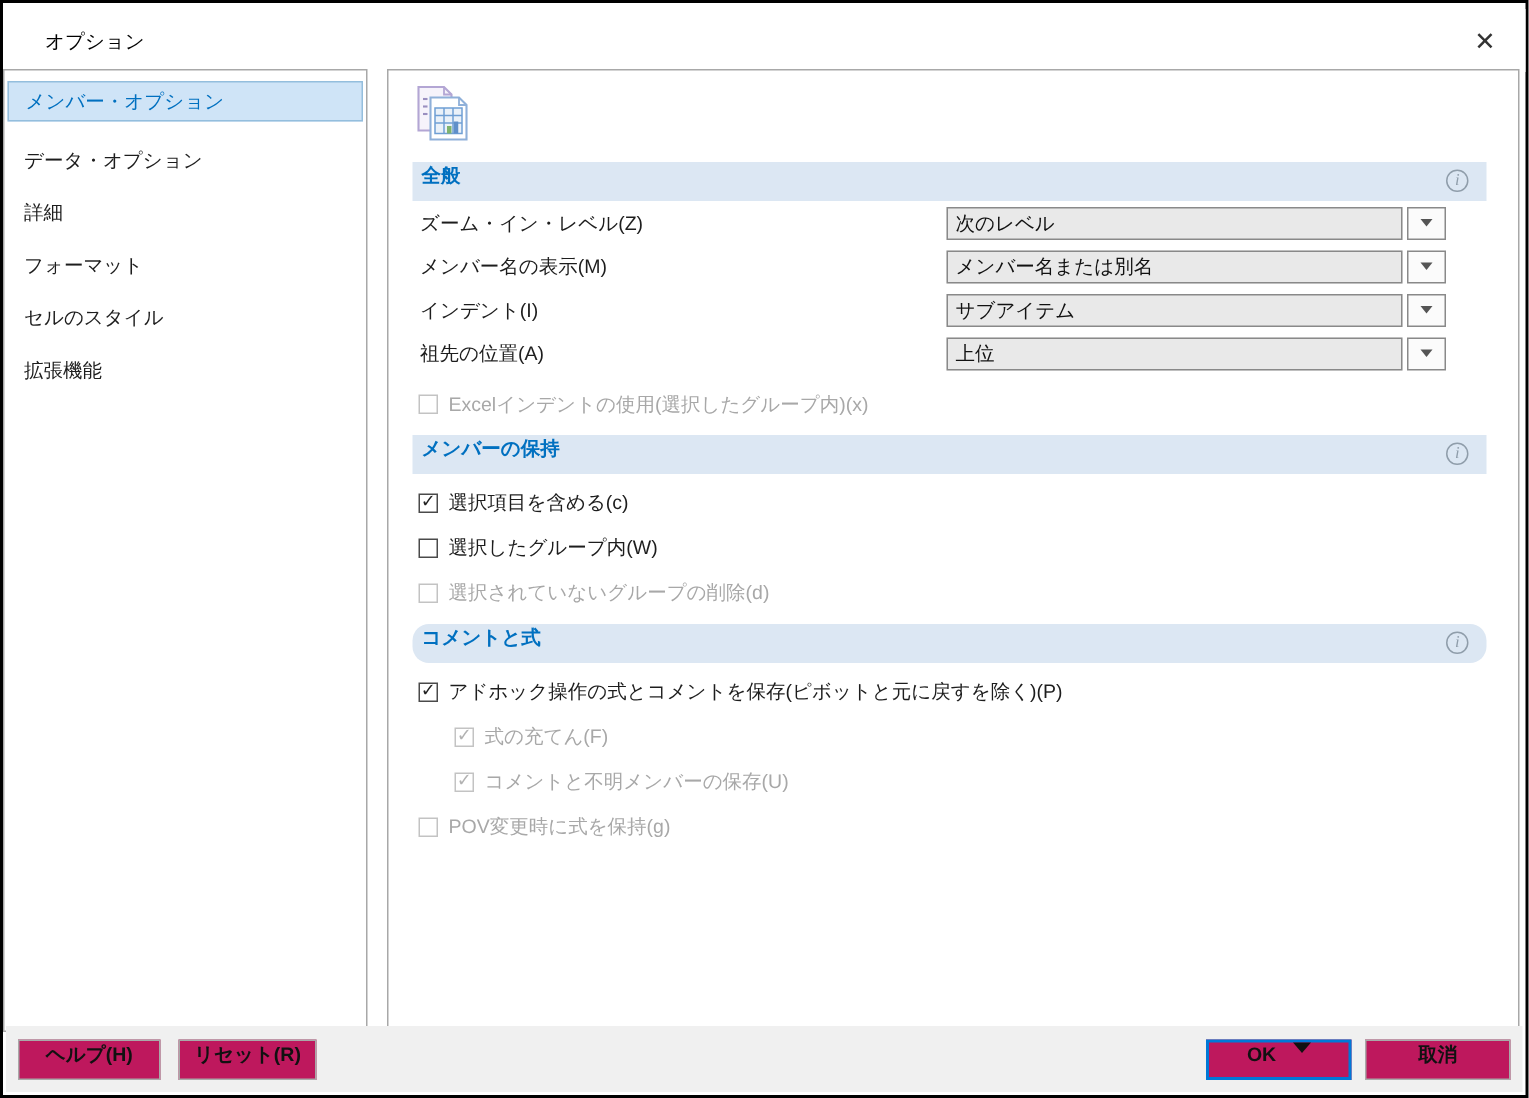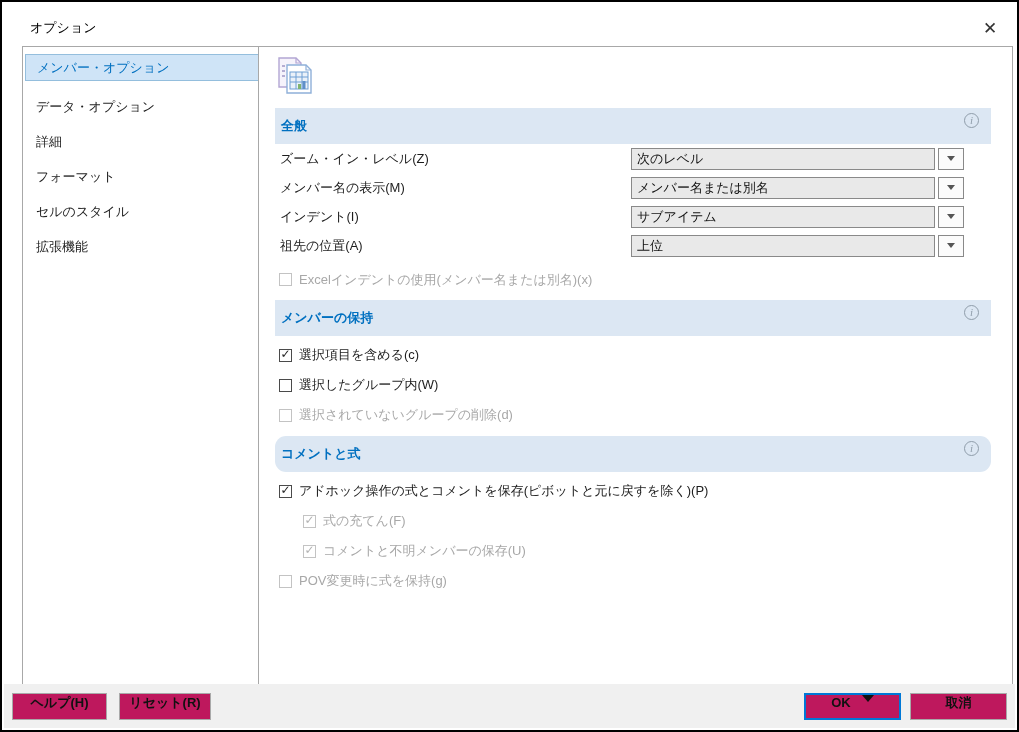--- a/index.html
+++ b/index.html
@@ -17,21 +17,21 @@
   .titlebar { position:absolute; top:4px; left:0; right:0; height:42px; background:#fff; }
   .title { position:absolute; left:28px; top:13px; font-size:13px; color:#000; }
   .close-btn {
     position:absolute; right:12px; top:8px; width:30px; height:28px;
     display:flex; align-items:center; justify-content:center;
     font-size:17px; color:#333; cursor:default;
   }
 
   
   .sidebar {
-    position:absolute; left:20px; top:44px; width:243px; height:642px;
+    position:absolute; left:0; top:44px; width:243px; height:642px;
     box-sizing:border-box; border:1px solid #a8a8a8; background:#fff; padding-top:7px;
   }
   .side-item {
     height:35px; display:flex; align-items:center;
     padding-left:11px; margin:0 2px; font-size:13px; color:#1d1d1d; cursor:default;
   }
   .side-item.selected {
     height:27px; margin:0 2px 8px 2px; box-sizing:border-box;
     background:#cfe4f7; border:1px solid #94bedd; color:#0070c0;
   }
@@ -39,22 +39,22 @@
   
   .content {
     position:absolute; left:256px; top:44px; width:755px; height:642px;
     box-sizing:border-box; border:1px solid #a8a8a8; background:#fff;
   }
   .desc-row { display:flex; align-items:flex-start; margin:7px 0 0 13px; height:50px; }
   .desc-icon { width:44px; height:44px; flex:none; }
   .desc-text { font-size:13px; color:#1d1d1d; margin:11px 0 0 9px; }
 
   .band {
-    position:relative; margin:4px 0 0 16px; width:716px; height:36px;
-    box-sizing:border-box; background:#dce7f3; display:flex; align-items:center; padding-left:6px;
+    position:relative; margin:4px 0 0 16px; width:716px; height:26px;
+    box-sizing:border-box; background:#dce7f3; display:flex; padding-left:6px;
   }
   .band-title { color:#0070c0; font-weight:bold; font-size:13px; }
   .info-icon {
     position:absolute; right:12px; top:5px; width:15px; height:15px; box-sizing:border-box;
     border:1px solid #8f9daa; border-radius:50%; color:#8f9daa;
     font-family:"Liberation Serif","DejaVu Serif",serif; font-style:italic; font-size:11px;
     display:flex; align-items:center; justify-content:center; line-height:1;
   }
 
   .combo-row { display:flex; align-items:center; height:29px; margin-left:21px; }
@@ -194,21 +194,21 @@
       <span class="combo">
         <span class="combo-field">上位</span>
         <span class="combo-arrow">
             <span class="tri-down"></span>
           </span>
       </span>
     </div>
 
     <div class="cb-row disabled" style="height:27px; margin-top:6px;">
       <span class="checkbox"></span>
-      <span class="cb-label">Excelインデントの使用(メンバー名または別名)(x)</span>
+      <span class="cb-label">Excelインデントの使用(選択したグループ内)(x)</span>
     </div>
 
     <div class="band" style="margin-top:7px;">
       <span class="band-title">メンバーの保持</span>
       <span class="info-icon">i</span>
     </div>
 
     <div class="cb-row" style="margin-top:4px;">
       <span class="checkbox checked"></span>
       <span class="cb-label">選択項目を含める(c)</span>

